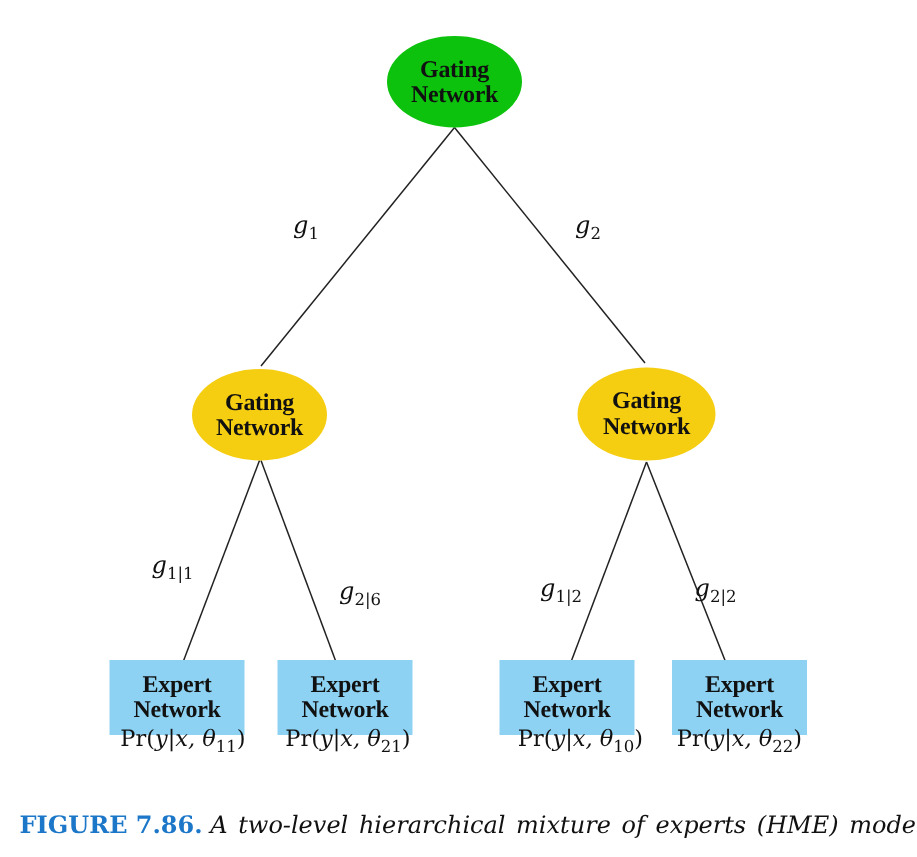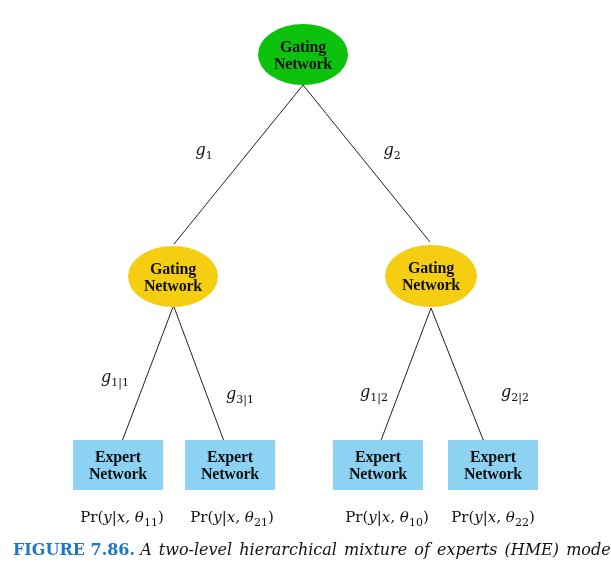--- a/index.html
+++ b/index.html
@@ -35,42 +35,42 @@
   .ellipse{border-radius:50%;}
   .root{left:258px;top:24px;width:90px;height:61px;background:var(--root_fill);}
   .gate-left{left:128px;top:246px;width:90px;height:61px;background:var(--gating_fill);}
   .gate-right{left:385px;top:245px;width:92px;height:62px;background:var(--gating_fill);}
   .expert{top:440px;width:90px;height:50px;background:var(--expert_fill);}
   .expert.e1{left:73px;}
   .expert.e2{left:185px;}
   .expert.e3{left:333px;}
   .expert.e4{left:448px;}
   .prob{
-    position:absolute;top:506px;width:130px;height:22px;
+    position:absolute;top:481px;width:130px;height:22px;
     text-align:center;font-size:15px;line-height:22px;
     white-space:nowrap;
   }
   .prob.p1{left:57px;}
   .prob.p2{left:167px;}
   .prob.p3{left:322px;}
   .prob.p4{left:428px;}
   .math{font-style:italic;}
   sub{font-size:11px;line-height:0;}
   .edge-label{
     position:absolute;width:70px;height:22px;
     text-align:center;font-size:16px;line-height:22px;
     font-style:italic;
   }
   .edge-label sub{font-style:normal;}
   .el-g1{left:169px;top:139px;}
   .el-g2{left:357px;top:139px;}
   .el-g11{left:80px;top:366px;}
   .el-g21{left:205px;top:383px;}
   .el-g12{left:339px;top:381px;}
-  .el-g22{left:480px;top:381px;}
+  .el-g22{left:442px;top:381px;}
   .caption{
     position:absolute;left:13px;top:538px;width:592px;
     font-size:16px;line-height:24px;white-space:nowrap;
   }
   .caption .fig-label{font-weight:bold;color:var(--caption_accent);}
   .caption .fig-text{font-style:italic;word-spacing:2px;}
 </style>
 </head>
 <body>
 
@@ -95,21 +95,21 @@
     <span>Network</span>
   </div>
   <div class="node ellipse gate-right">
     <span>Gating</span>
     <span>Network</span>
   </div>
 
   <div class="edge-label el-g1"><span>g</span><sub>1</sub></div>
   <div class="edge-label el-g2"><span>g</span><sub>2</sub></div>
   <div class="edge-label el-g11"><span>g</span><sub>1|1</sub></div>
-  <div class="edge-label el-g21"><span>g</span><sub>3|1</sub></div>
+  <div class="edge-label el-g21"><span>g</span><sub>2|6</sub></div>
   <div class="edge-label el-g12"><span>g</span><sub>1|2</sub></div>
   <div class="edge-label el-g22"><span>g</span><sub>2|2</sub></div>
 
   <div class="node expert e1">
     <span>Expert</span>
     <span>Network</span>
   </div>
   <div class="node expert e2">
     <span>Expert</span>
     <span>Network</span>

